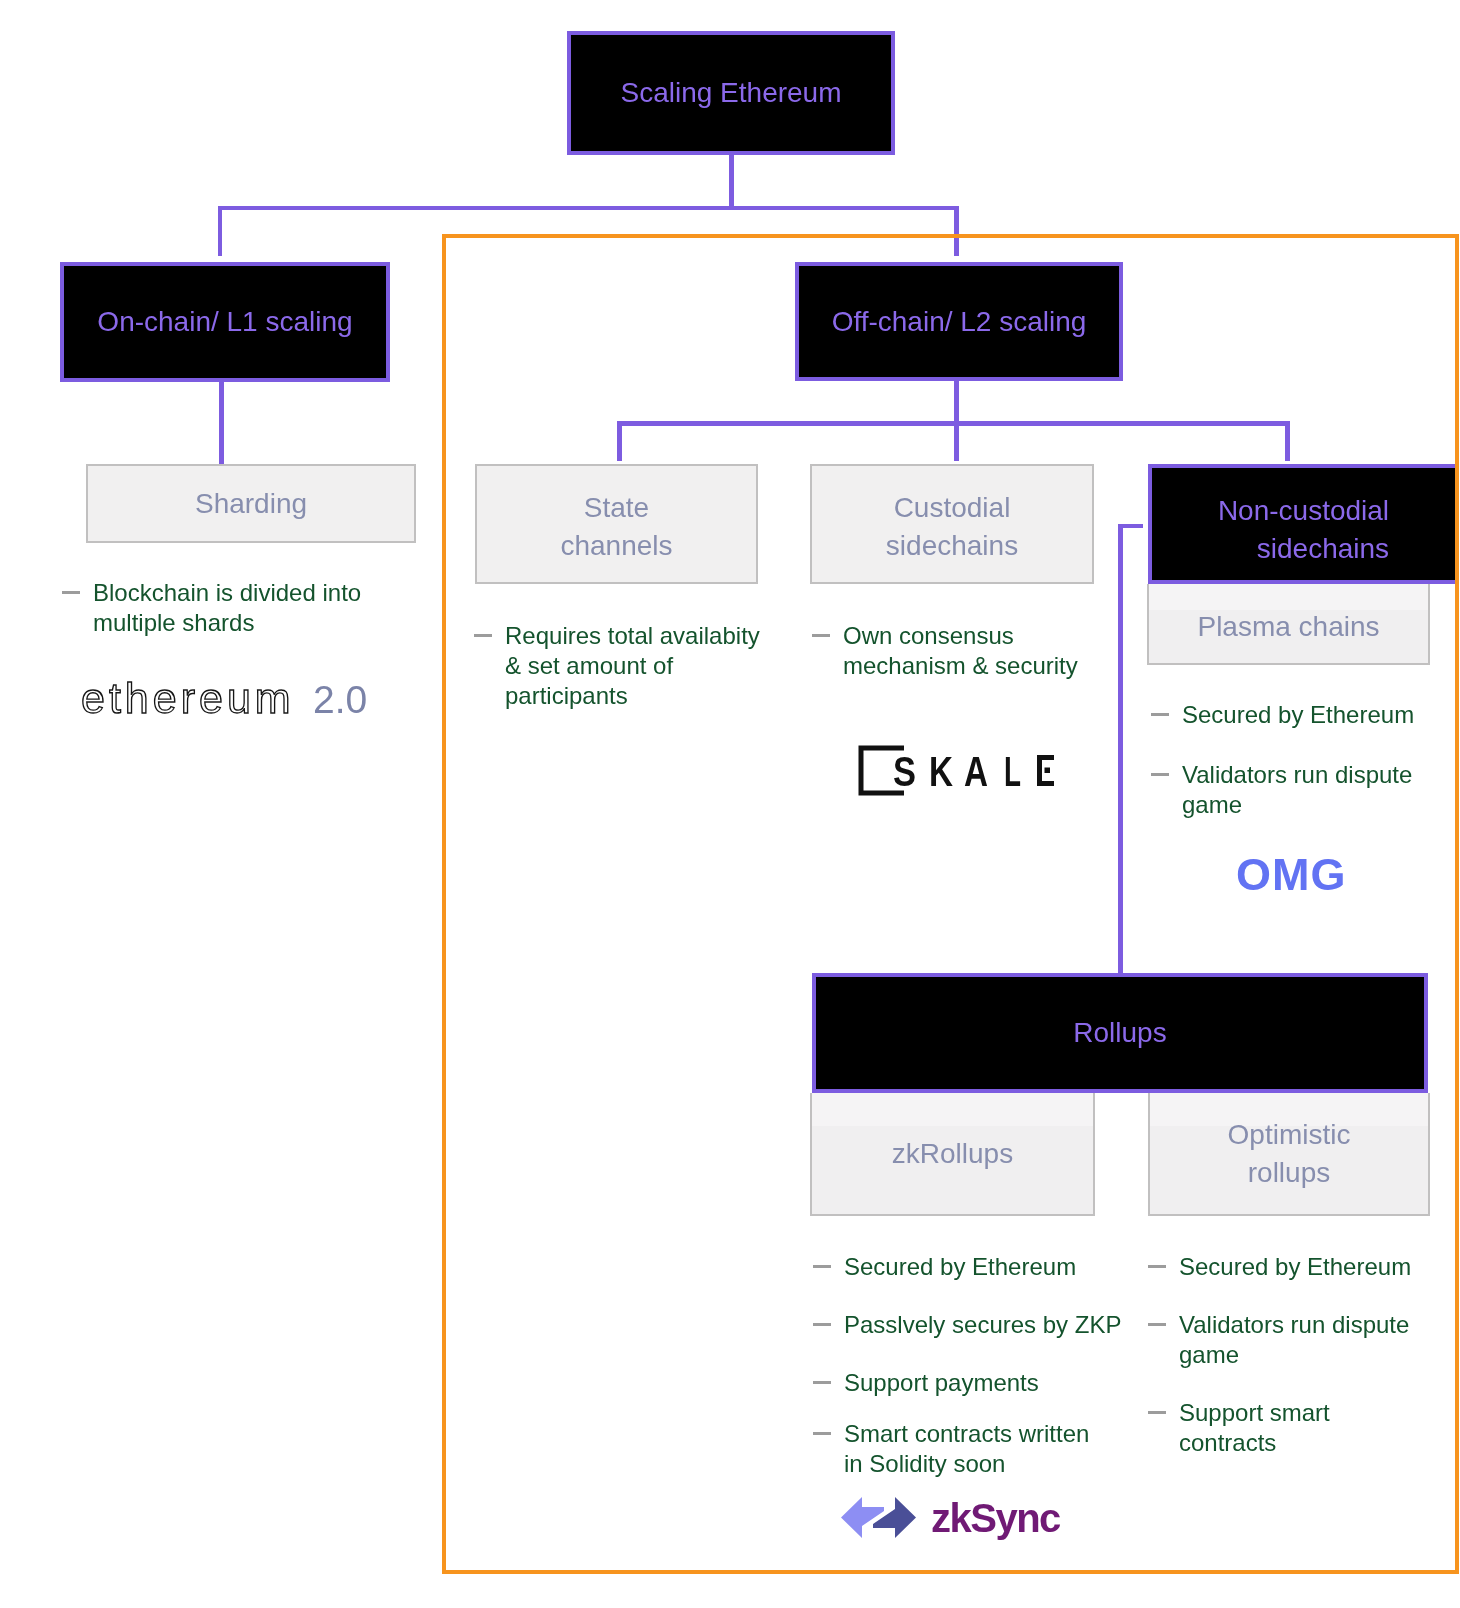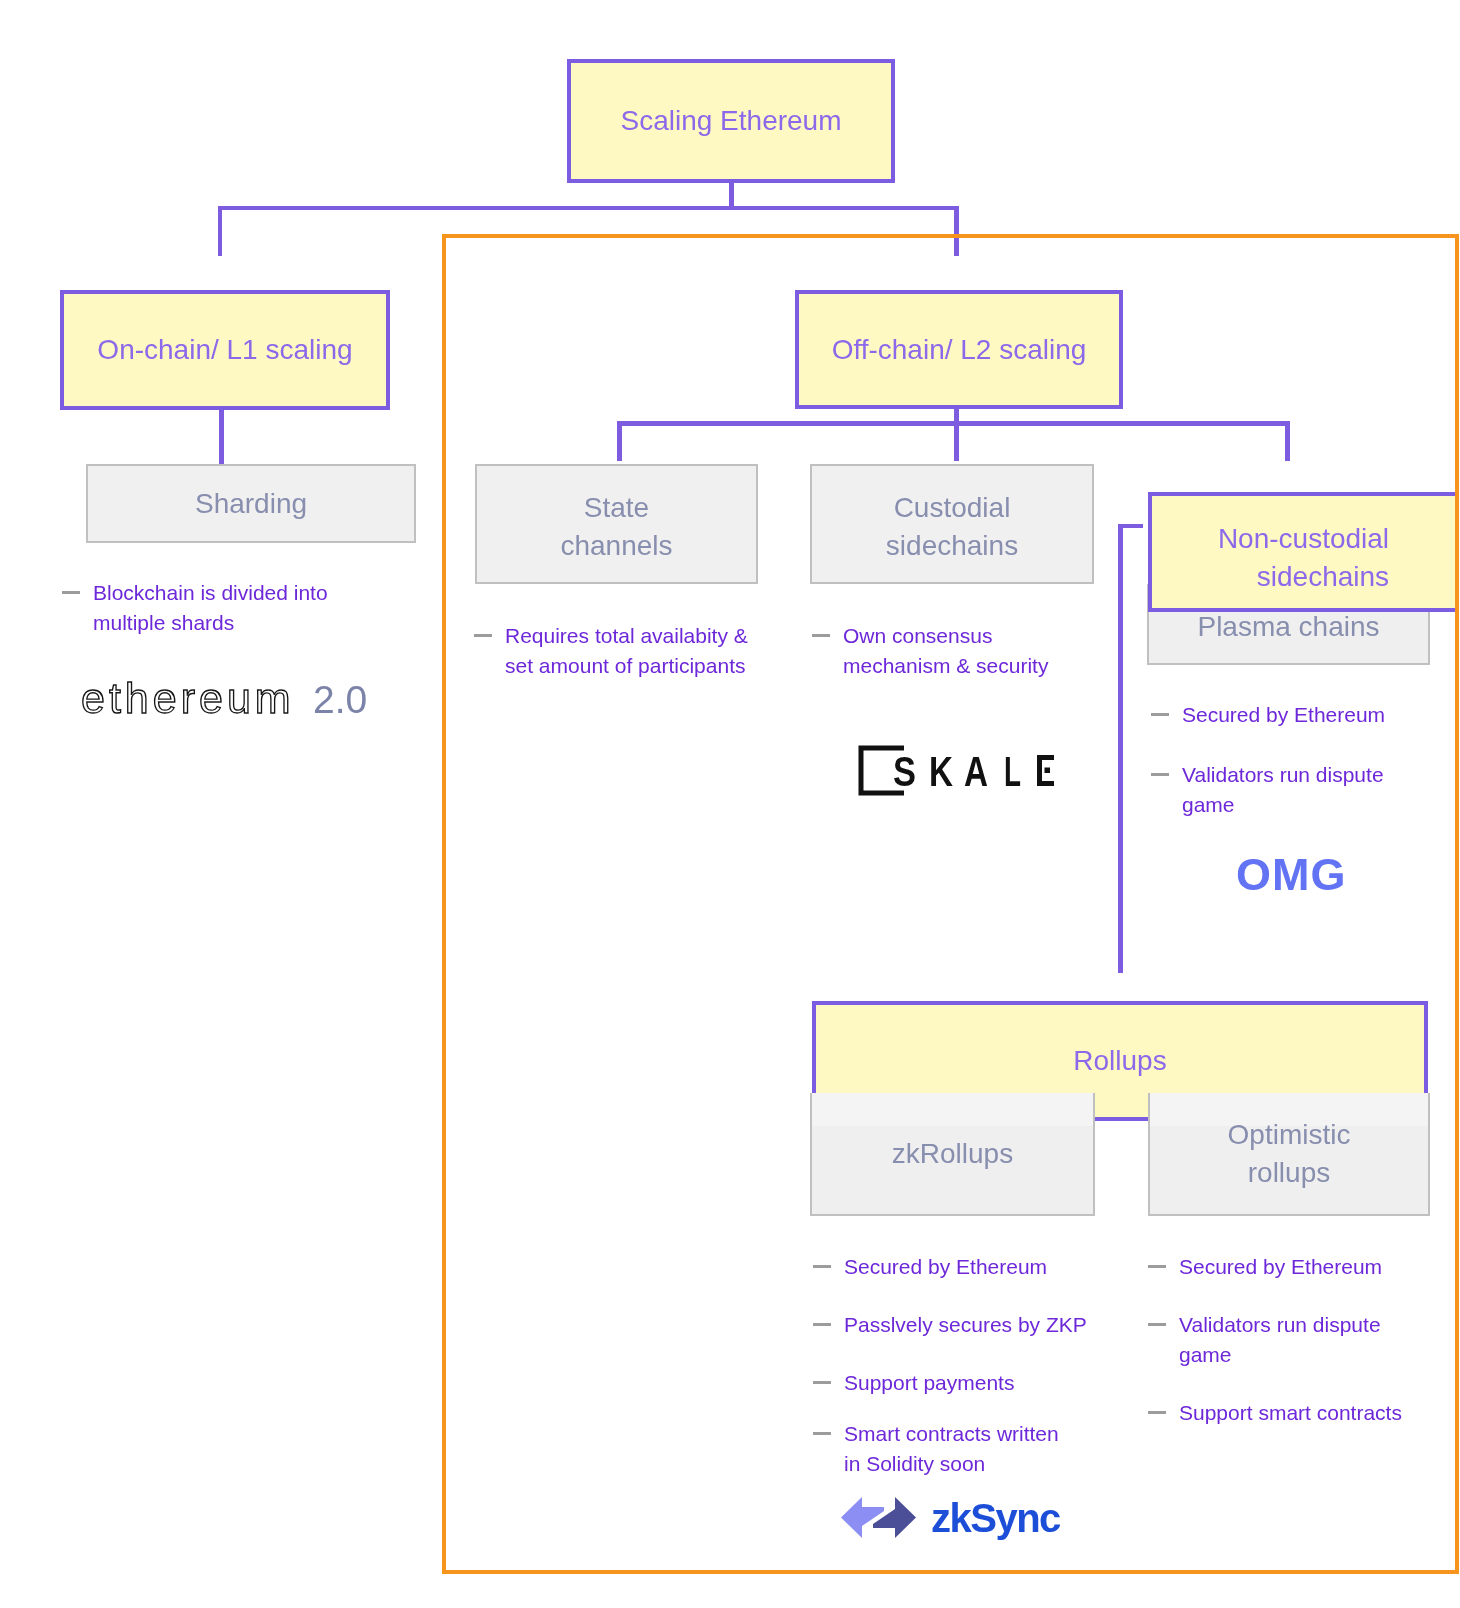--- a/index.html
+++ b/index.html
@@ -1,25 +1,25 @@
 <!DOCTYPE html>
 <html><head>
 <meta charset="utf-8">
 <style>
   html,body{margin:0;padding:0;background:#ffffff;}
   #c{position:relative;width:1460px;height:1608px;background:#ffffff;overflow:hidden;
      font-family:"Liberation Sans",sans-serif;}
   .line{position:absolute;background:#7d5ce0;}
-  .pbox{position:absolute;background:#fef9c3;border:4px solid #7c5ce0;box-sizing:border-box;
+  .pbox{position:absolute;background:#000000;border:4px solid #7c5ce0;box-sizing:border-box;
         display:flex;align-items:center;justify-content:center;text-align:center;
-        color:#8b69ea;font-size:28px;line-height:38px;margin-top:28px;}
+        color:#8b69ea;font-size:28px;line-height:38px;}
   .gbox{position:absolute;background:#f1f0f0;border:2px solid #c1c0c0;box-sizing:border-box;
         display:flex;align-items:center;justify-content:center;text-align:center;
         color:#878eae;font-size:28px;line-height:38px;}
-  .blist{position:absolute;font-size:21px;line-height:30px;color:#6d28d9;}
+  .blist{position:absolute;font-size:24px;line-height:30px;color:#14532d;}
   .b{position:relative;padding-left:31px;margin-bottom:28px;}
   .b:before{content:"";position:absolute;left:0;top:13px;width:18px;height:3px;background:#9c9c9c;}
   .orange{position:absolute;border:4px solid #f7941e;box-sizing:border-box;z-index:6;}
 </style>
 </head>
 <body>
 <div id="c">
 
   <div class="line" style="left:729px;top:155px;width:5px;height:53px;"></div>
   <div class="line" style="left:218px;top:206px;width:740px;height:4px;"></div>
@@ -87,16 +87,16 @@
     <rect x="187" y="41" width="17" height="5" fill="#111"></rect>
     <rect x="194.5" y="27.5" width="5.5" height="5.5" fill="#111"></rect>
   </svg>
 
   <div style="position:absolute;left:1236px;top:849px;font-size:45px;font-weight:bold;color:#6273f3;letter-spacing:1px;">OMG</div>
 
   <svg style="position:absolute;left:841px;top:1497px;" width="75" height="41" viewBox="0 0 75 41">
     <polygon points="0,20.5 21,0 21,10 43,10 43,14 21,29 21,41" fill="#8d8ef3"></polygon>
     <polygon points="75,20.5 54,41 54,31 32,31 32,27 54,12 54,0" fill="#4a4f97"></polygon>
   </svg>
-  <div style="position:absolute;left:931px;top:1496px;font-size:40px;font-weight:bold;letter-spacing:-1.5px;color:#1d4ed8;">zkSync</div>
+  <div style="position:absolute;left:931px;top:1496px;font-size:40px;font-weight:bold;letter-spacing:-1.5px;color:#701a75;">zkSync</div>
 
   <div class="orange" style="left:442px;top:234px;width:1017px;height:1340px;"></div>
 </div>
 
 </body></html>

